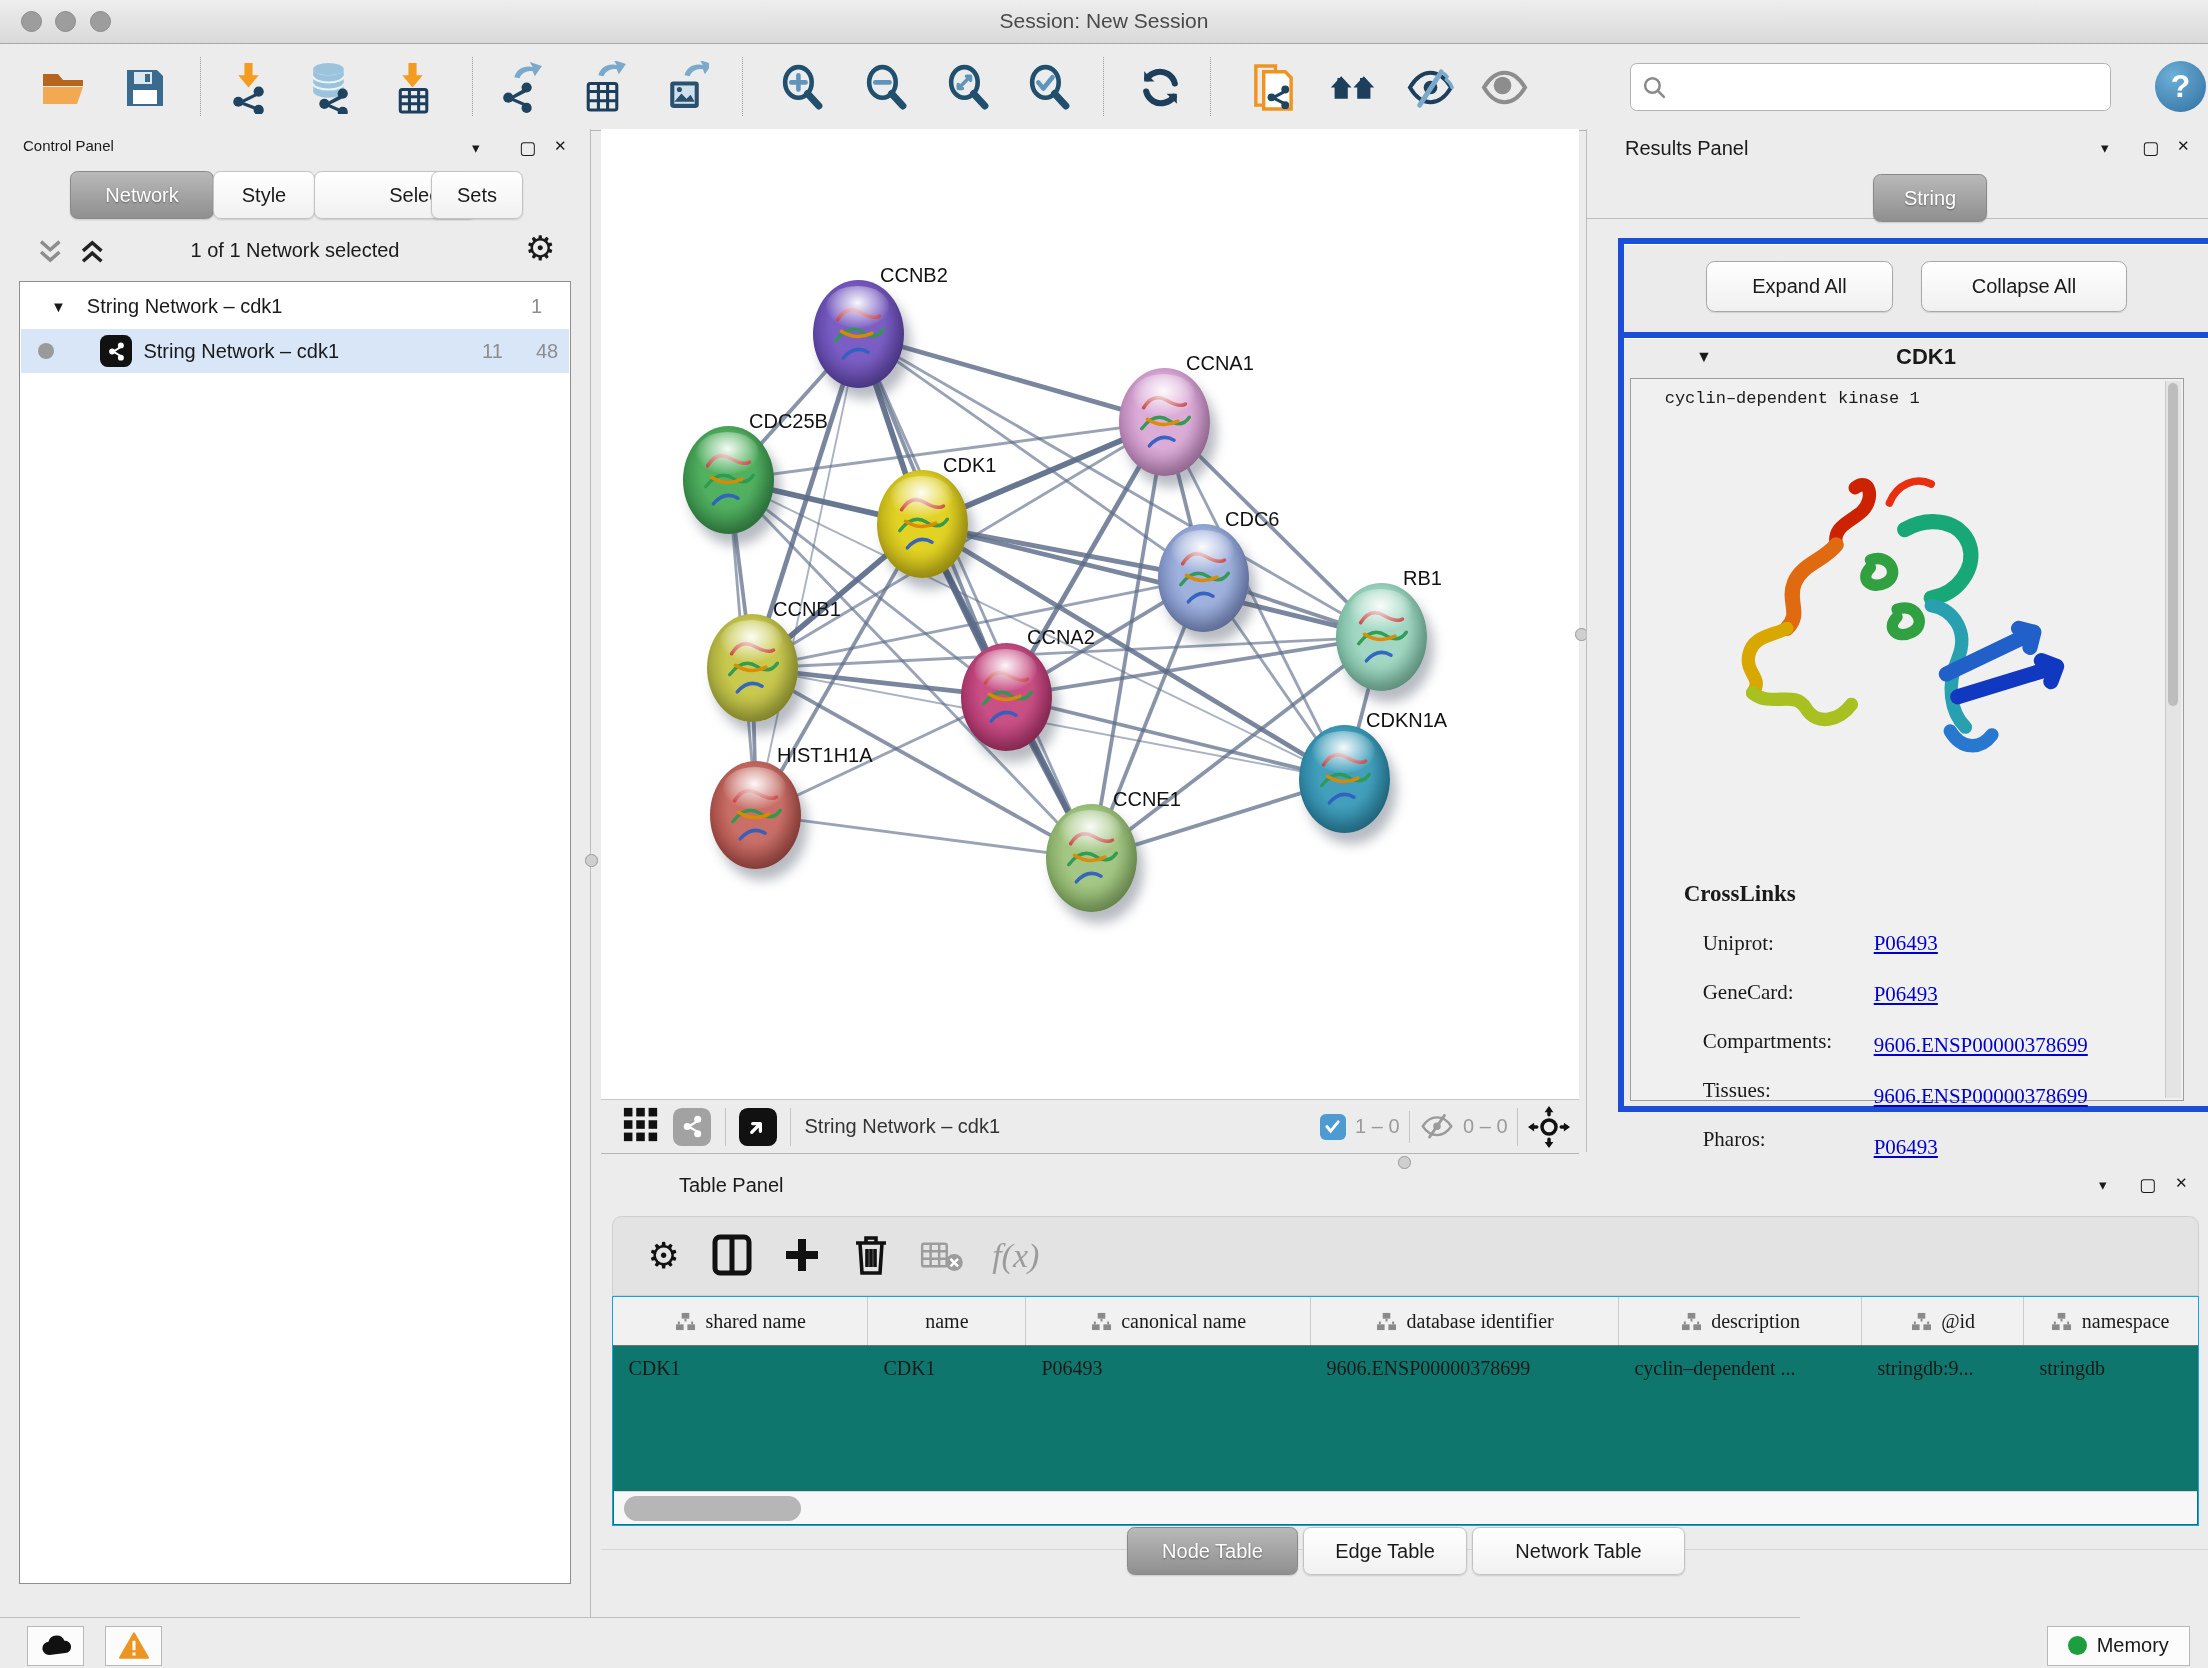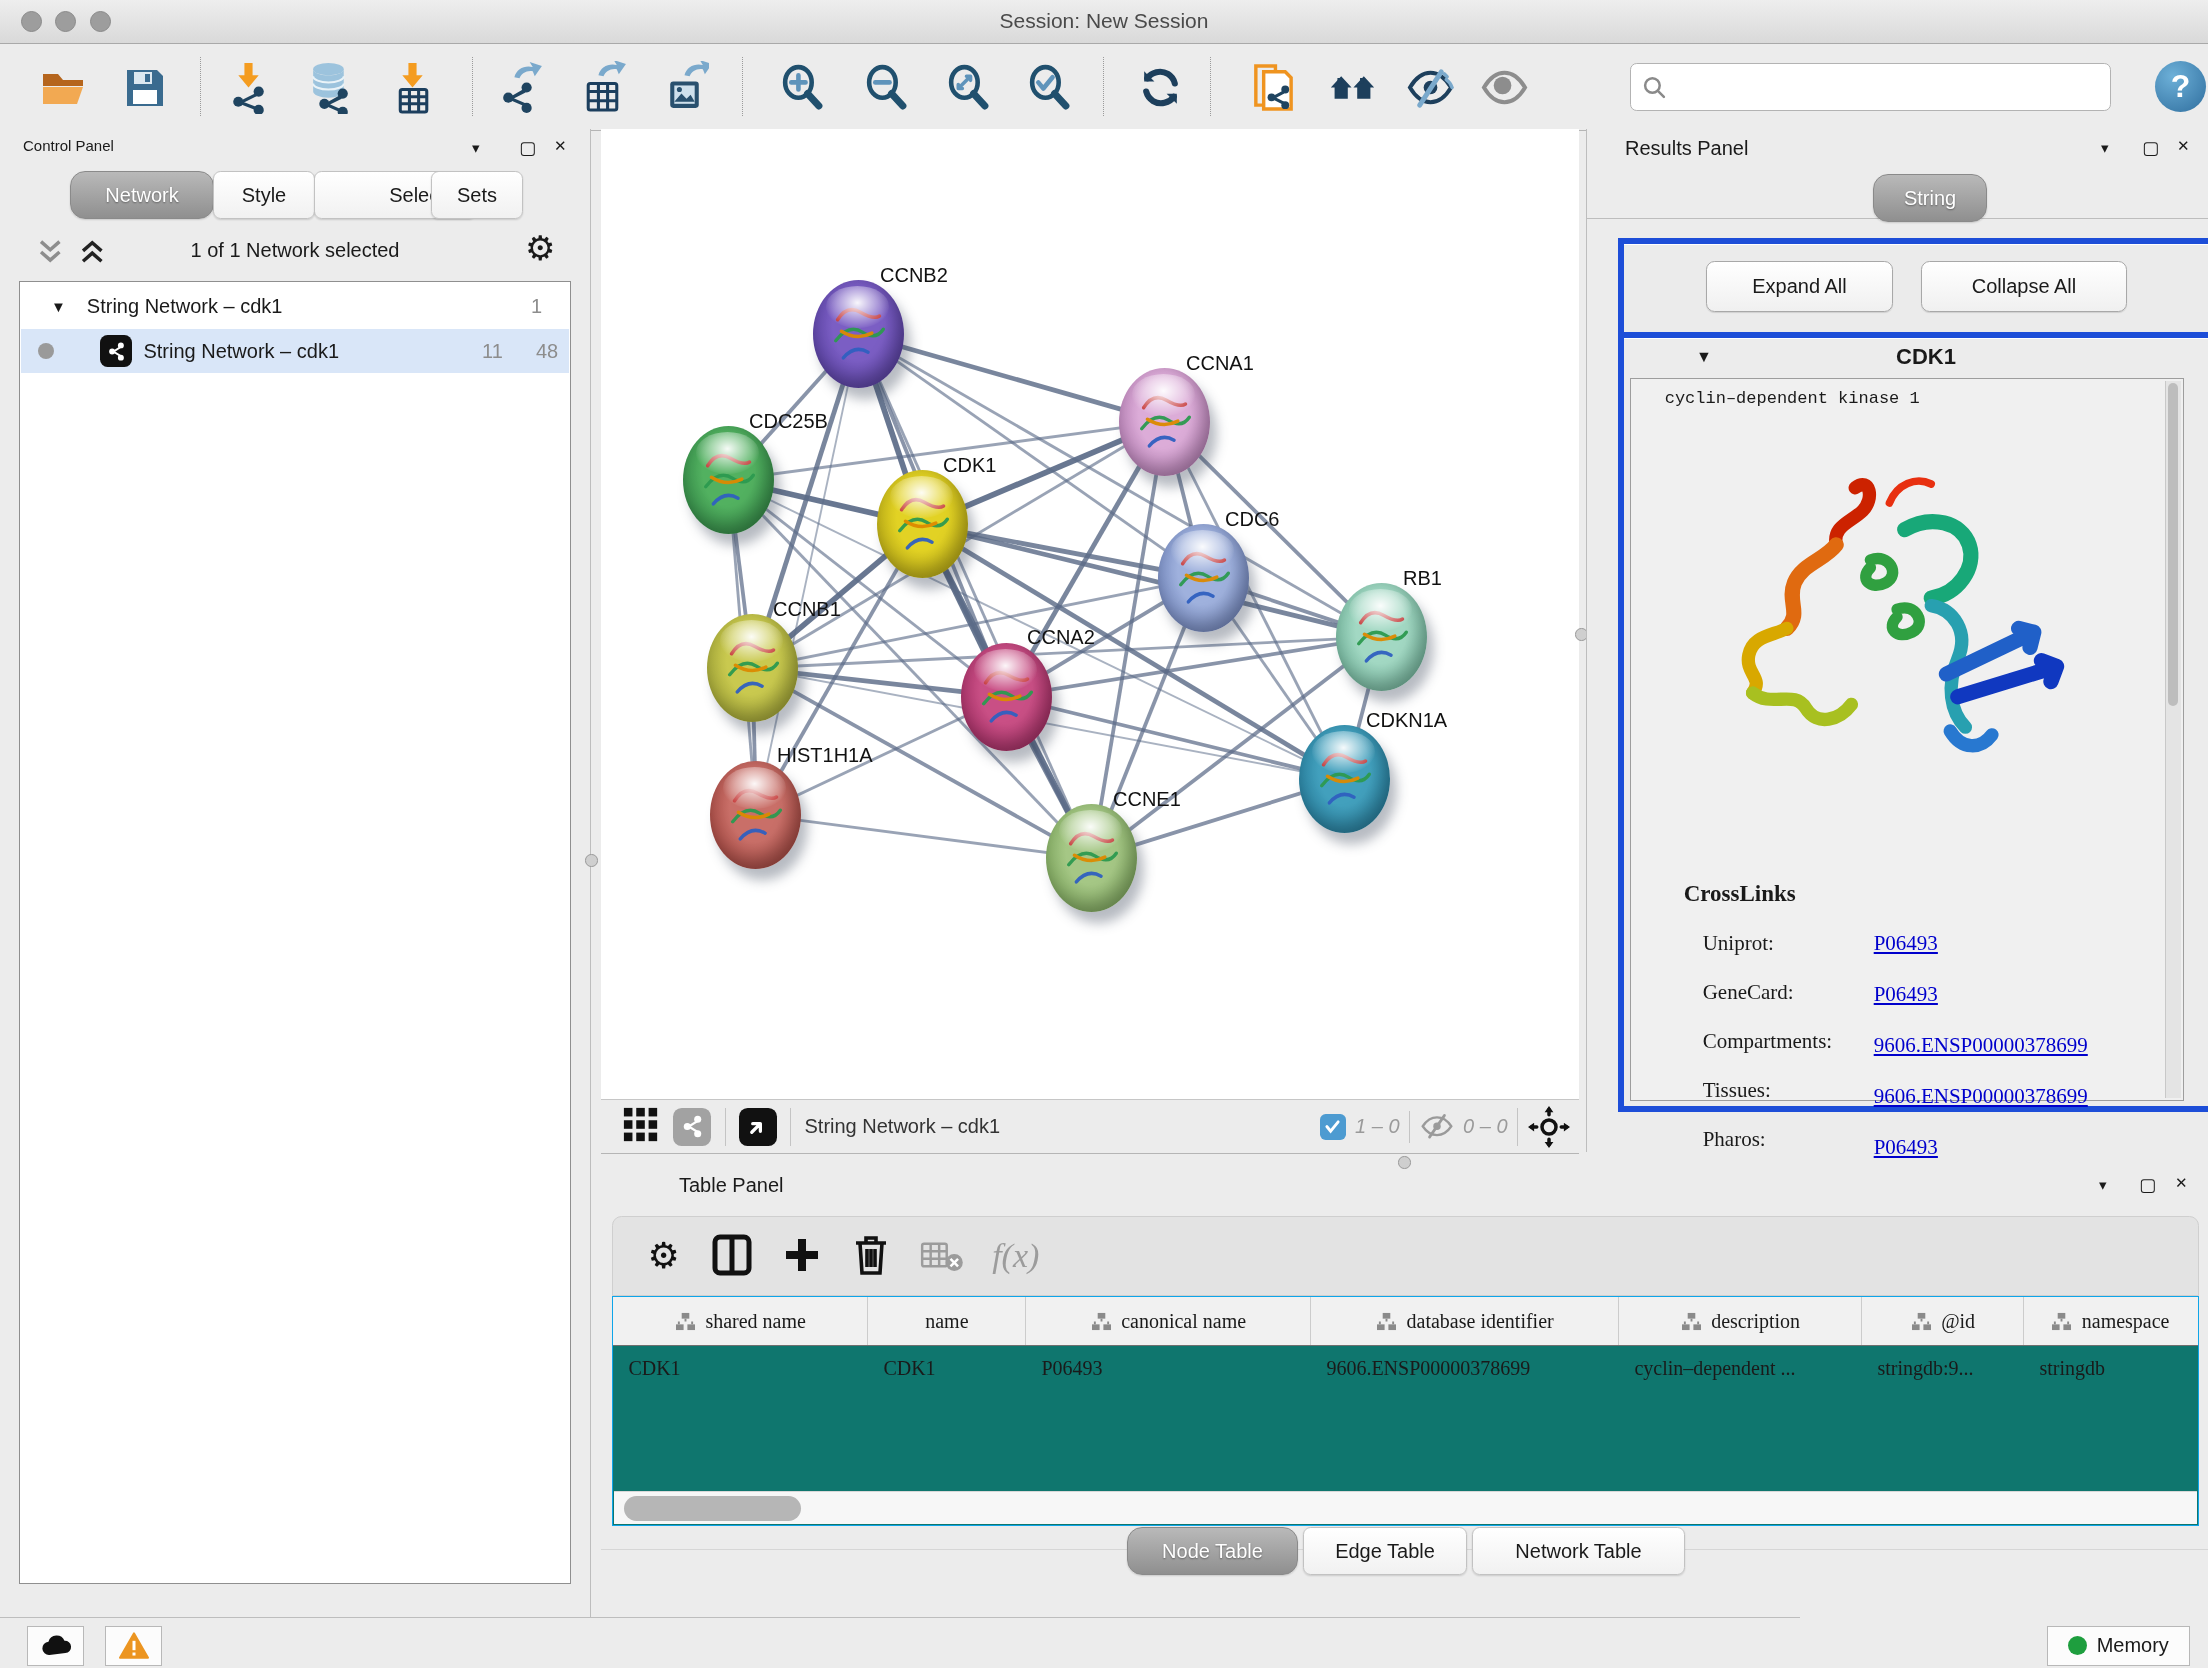--- a/index.html
+++ b/index.html
@@ -18,21 +18,21 @@
   .tbsep{position:absolute;top:13.3px;width:0;height:59px;border-left:1.9px dotted #9a9a9a;}
   #searchbox{left:1630px;top:19px;width:481px;height:48px;background:#fff;border:1px solid #b3b3b3;
              border-radius:6.7px;display:flex;align-items:center;padding:0 11.4px;box-sizing:border-box;}
   #searchbox input{border:none;outline:none;flex:1;font-size:19px;margin-left:9.5px;background:transparent;}
   #helpbtn{left:2155px;top:17px;width:51px;height:51px;border-radius:50%;
            background:radial-gradient(circle at 35% 30%,#6db0d8,#2f6e9e);color:#fff;font-size:32px;
            font-weight:bold;display:flex;align-items:center;justify-content:center;}
   .tab{position:absolute;height:46px;border:1px solid #c2c2c2;background:linear-gradient(#ffffff,#f1f1f1);
        border-radius:7.6px;display:flex;align-items:center;justify-content:center;font-size:20px;
        box-shadow:0 1px 1.9px rgba(0,0,0,.15);}
-  .tab.sel{background:linear-gradient(#b9b9b9,#8f8f8f);color:#fff;text-shadow:0 1px 1.9px rgba(0,0,0,.4);border-color:#8a8a8a;border-radius:15px;}
+  .tab.sel{background:linear-gradient(#b9b9b9,#8f8f8f);color:#fff;text-shadow:0 1px 1.9px rgba(0,0,0,.4);border-color:#8a8a8a;}
   .box3d{position:absolute;border:6px solid #1d4ed8;background:#ebebeb;box-shadow:inset 0 1px 0 #fff;padding-left:24px;}
   .pushbtn{position:absolute;border:1px solid #a8a8a8;border-radius:8.6px;background:linear-gradient(#ffffff,#f0f0f0);
            display:flex;align-items:center;justify-content:center;font-size:20px;box-shadow:0 1px 1px rgba(0,0,0,.12);}
   
   #cpanel{left:0;top:129px;width:590px;height:1488px;background:#ececec;border-right:1px solid #bdbdbd;}
   #ctree{left:19px;top:152px;width:550px;height:1301px;background:#fff;border:1px solid #8f8f8f;}
   .trow{position:absolute;left:1px;right:1px;height:44px;display:flex;align-items:center;font-size:20px;}
   .trow.sel{background:#d9e6f8;}
   
   #netview{left:601px;top:129px;width:978px;height:970px;background:#ffffff;}
@@ -516,21 +516,21 @@
       </svg>
   </span>
   <span class="nbsep"></span>
   <span style="width:38px;height:38px;border-radius:8.6px;background:#111;display:inline-flex;align-items:center;justify-content:center;">
     <svg width="23" height="23" viewBox="0 0 24 24">
         <path d="M6 18 15 9M15 9v8M15 9H7" stroke="#fff" stroke-width="3.4" fill="none" stroke-linecap="round"></path>
       </svg>
   </span>
   <span class="nbsep"></span>
   <span style="font-size:20px;color:#333;">String Network – cdk1</span>
-  <span style="margin-left:auto;display:flex;align-items:center;gap:9.5px;margin-right:9.5px;font-style:italic;">
+  <span style="margin-left:auto;display:flex;align-items:center;gap:9.5px;margin-right:9.5px;">
     <span style="width:26px;height:26px;border-radius:5.7px;background:#4d9bd1;display:inline-flex;align-items:center;justify-content:center;">
       <svg width="17" height="17" viewBox="0 0 18 18">
           <path d="M3 9l4 5 8-10" stroke="#fff" stroke-width="3" fill="none" stroke-linecap="round"></path>
         </svg>
     </span>
     <span class="graytxt">1 – 0</span>
     <span style="width:0;height:32px;border-left:1px solid #c4c4c4;"></span>
     <svg width="34" height="28.5" viewBox="0 0 50 40">
         <path d="M4 20C10 11 18 7 25 7s15 4 21 13c-6 9-14 13-21 13S10 29 4 20z" fill="none" stroke="#9a9a9a" stroke-width="3.4"></path>
         <circle cx="25" cy="20" r="5.5" fill="#9a9a9a"></circle>

